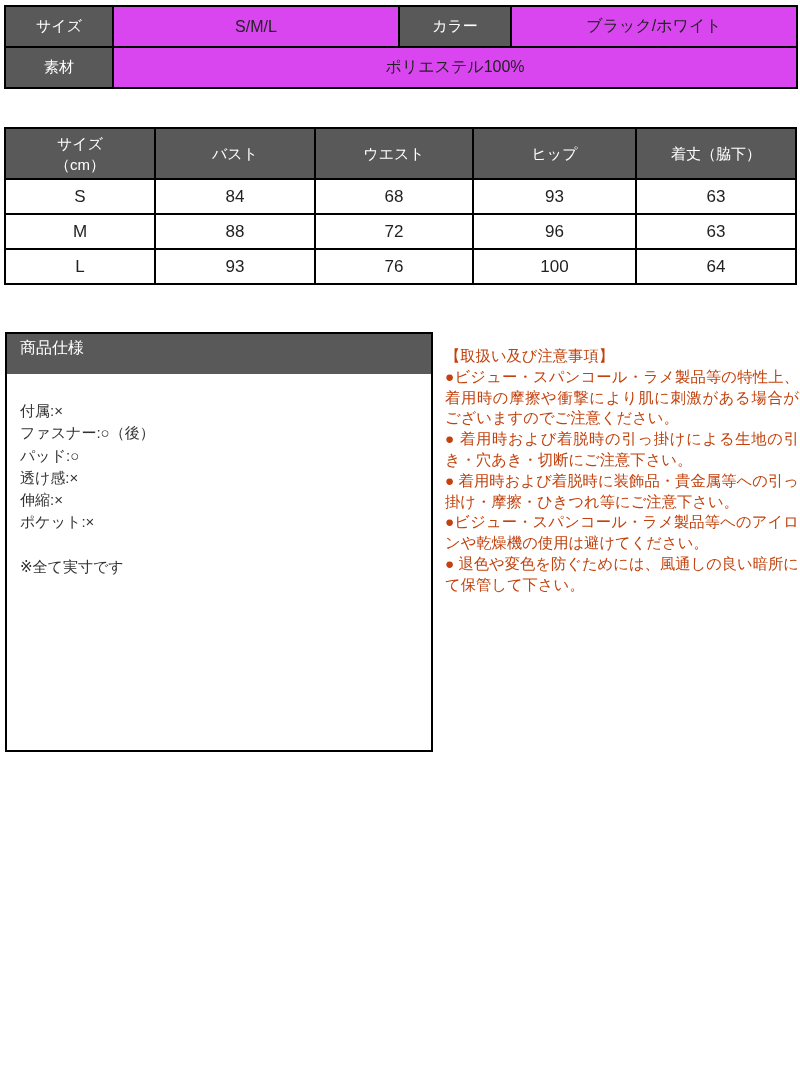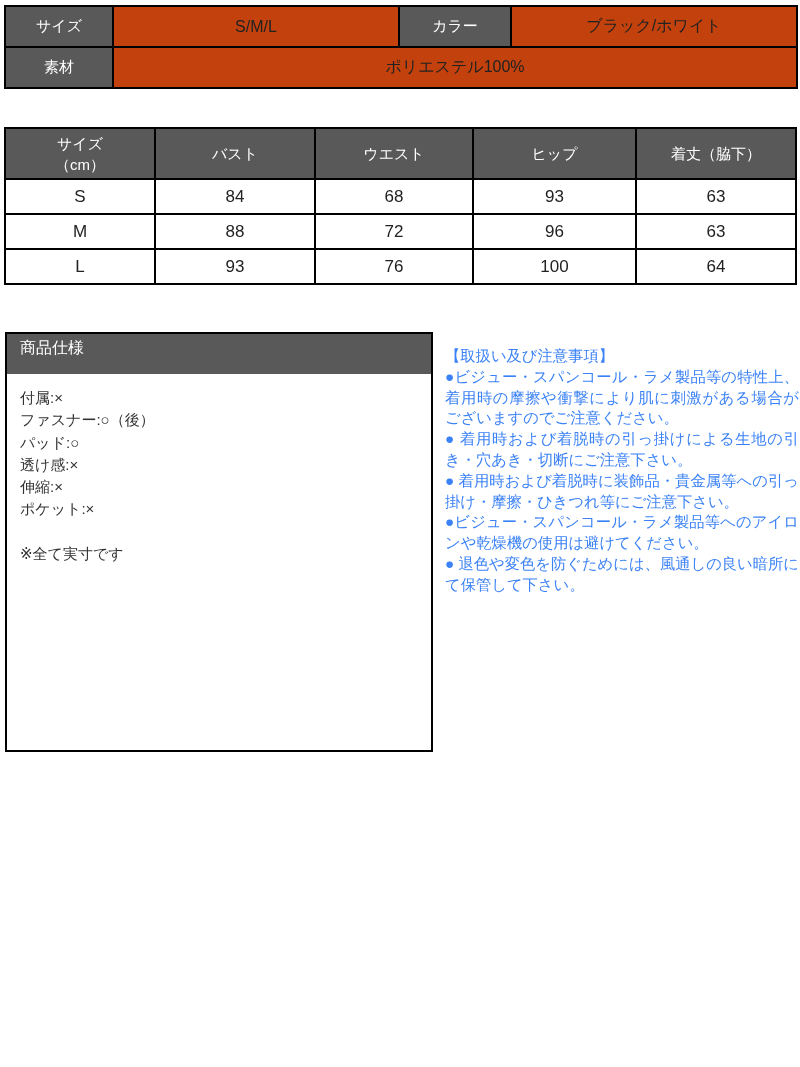--- a/index.html
+++ b/index.html
@@ -30,21 +30,21 @@
     text-align: center;
     vertical-align: middle;
     overflow: hidden;
   }
   .hd-cell {
     background: #595959;
     color: #ffffff;
     font-size: 15px;
   }
   .val-cell {
-    background: #c2410c;
+    background: #d946ef;
     color: #222222;
     font-size: 16px;
   }
 
   
   .size-table {
     position: absolute;
     left: 4px;
     top: 127px;
     border-collapse: collapse;
@@ -85,37 +85,37 @@
   }
   .spec-title {
     background: #595959;
     color: #ffffff;
     font-size: 16px;
     height: 40px;
     line-height: 28px;
     padding-left: 13px;
   }
   .spec-body {
-    padding: 13px 13px 0 13px;
+    padding: 26px 13px 0 13px;
     font-size: 15px;
     color: #333333;
     line-height: 22.3px;
   }
   .spec-item { white-space: pre; }
   .spec-note { margin-top: 22px; }
 
   
   .care-notes {
     position: absolute;
     left: 445px;
     top: 346px;
     width: 354px;
     font-size: 15.3px;
     line-height: 20.8px;
-    color: #3b82f6;
+    color: #c2410c;
     text-align: justify;
   }
   .care-notes p { margin: 0; }
 </style>
 </head>
 <body>
 
 <table class="info-table">
   <colgroup>
     <col style="width:108px">

